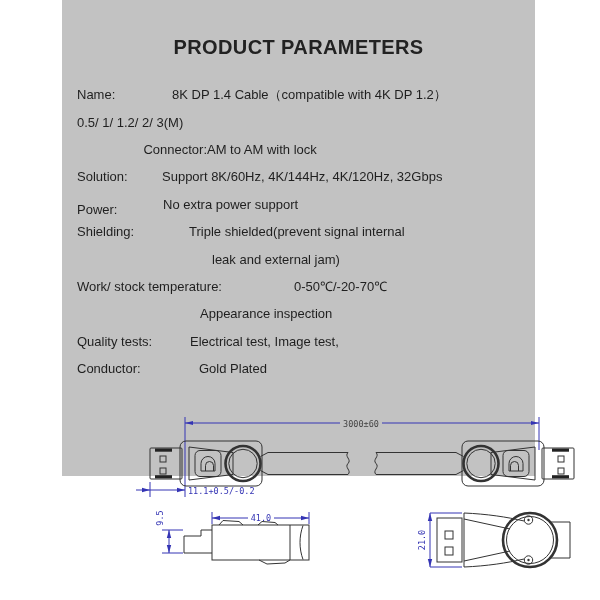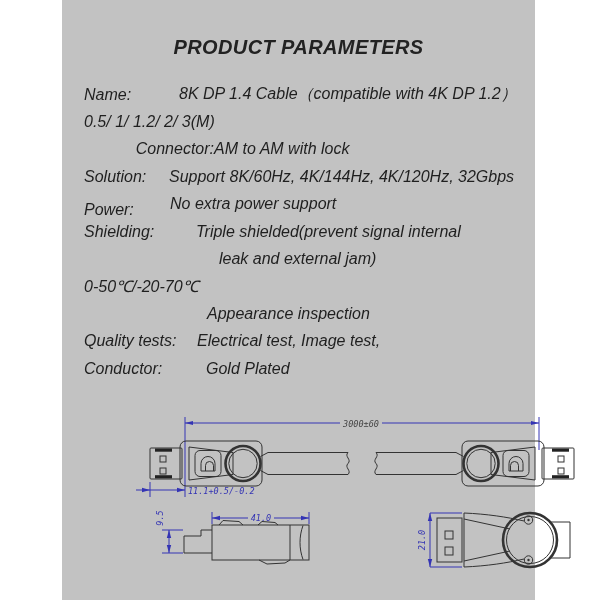--- a/index.html
+++ b/index.html
@@ -1,28 +1,28 @@
 <!DOCTYPE html>
 <html><head>
 <meta charset="utf-8">
 <style>
   html,body{margin:0;padding:0;}
   body{
     width:600px;height:600px;background:#ffffff;overflow:hidden;
     font-family:"Liberation Sans",sans-serif;position:relative;
   }
   .panel{
-    position:absolute;left:62px;top:0;width:473px;height:600px;
-    background:#c2c2c2;color:#1f1f1f;font-style:italic;
+    position:absolute;left:62px;top:0;width:473px;height:476px;
+    background:#c2c2c2;color:#1f1f1f;
   }
   .title{
     position:absolute;top:36px;left:0;width:100%;text-align:center;
     font-size:20px;font-weight:600;letter-spacing:0.4px;color:#222;
   }
-  .specs{position:absolute;top:81px;left:22px;right:8px;font-size:16px;}
+  .specs{position:absolute;top:81px;left:15px;right:8px;font-size:13px;}
   .row{display:flex;align-items:center;height:27.4px;white-space:nowrap;}
   .row .label{display:inline-block;flex:0 0 auto;}
   .row .value{display:inline-block;}
   .r1 .label{min-width:95px;}
   .r2 .label{min-width:125px;}
   .r3 .label{min-width:139px;}
   .r4 .label{min-width:130px;text-align:right;}
   .r5 .label{min-width:85px;}
   .r6 .label{min-width:86px;margin-top:11px;}
   .r7 .label{min-width:112px;}
@@ -62,20 +62,21 @@
       <span class="value">No extra power support</span>
     </div>
     <div class="row r7">
       <span class="label">Shielding:</span>
       <span class="value">Triple shielded(prevent signal internal</span>
     </div>
     <div class="row cont7">
       <span class="value">leak and external jam)</span>
     </div>
     <div class="row r8">
+      <span class="label">Work/ stock temperature:</span>
       <span class="value">0-50℃/-20-70℃</span>
     </div>
     <div class="row cont9">
       <span class="value">Appearance inspection</span>
     </div>
     <div class="row r9">
       <span class="label">Quality tests:</span>
       <span class="value">Electrical test, Image test,</span>
     </div>
     <div class="row r10">

